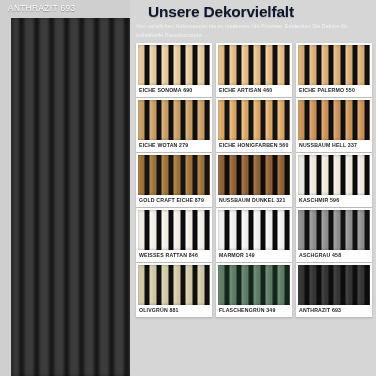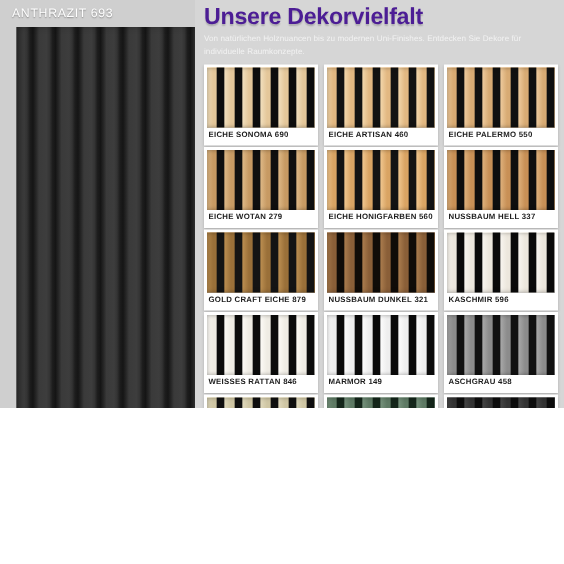--- a/index.html
+++ b/index.html
@@ -11,21 +11,21 @@
     width: 376px;
     height: 376px;
     overflow: hidden;
     font-family: "Liberation Sans", sans-serif;
     -webkit-font-smoothing: antialiased;
   }
 
   #page {
     position: relative;
     width: 376px;
-    height: 272px;
+    height: 376px;
     background: #d8d8d8;
     overflow: hidden;
   }
 
   
   .hero {
     position: absolute;
     left: 0;
     top: 0;
     width: 130px;
@@ -72,24 +72,24 @@
     width: 246px;
     height: 376px;
     background: #d6d6d6;
     box-sizing: border-box;
     padding: 4px 4px 0 6px;
   }
 
   .headline {
     font-size: 15.5px;
     font-weight: 700;
-    color: #4c1d95;
+    color: #0f172a;
     letter-spacing: -0.2px;
     line-height: 1.05;
-    margin: 0 0 2px 0;
+    margin: 0 0 2px 12px;
     text-shadow: 0 1px 1px rgba(0,0,0,0.18);
   }
   .subline {
     font-size: 5.4px;
     line-height: 1.55;
     color: #f2f2f2;
     margin: 0 0 4px 0;
     max-width: 215px;
     letter-spacing: 0.05px;
   }

